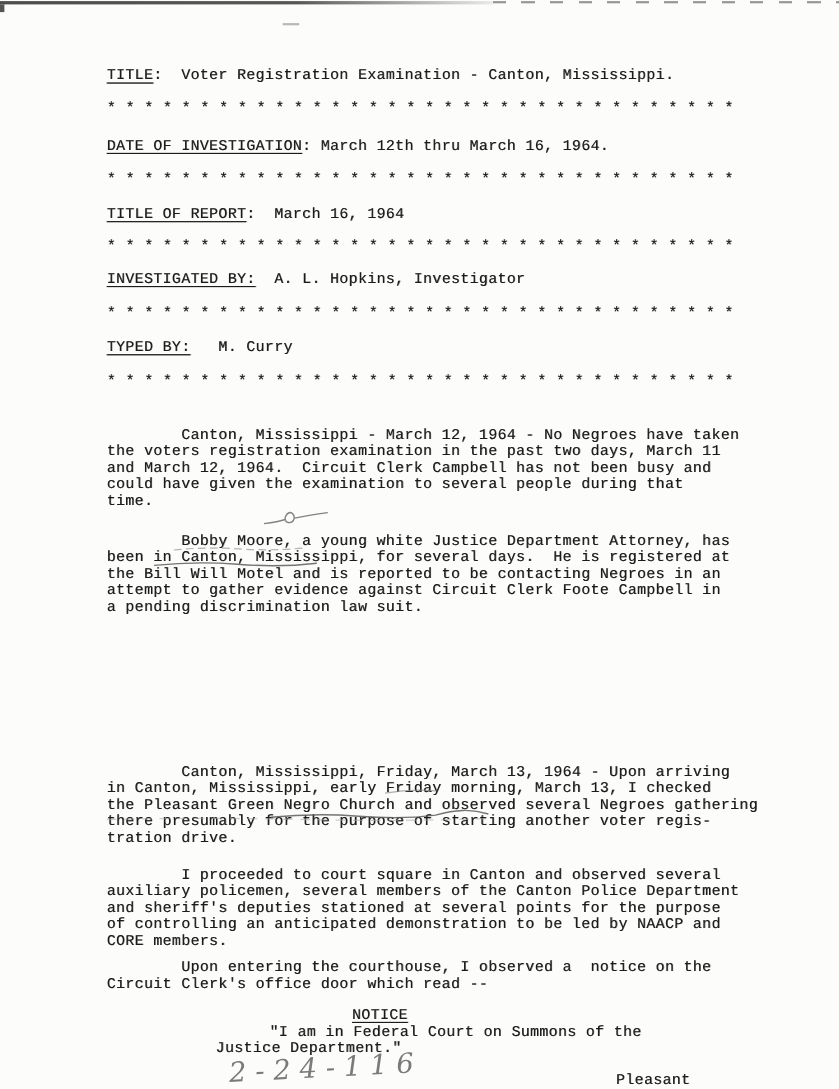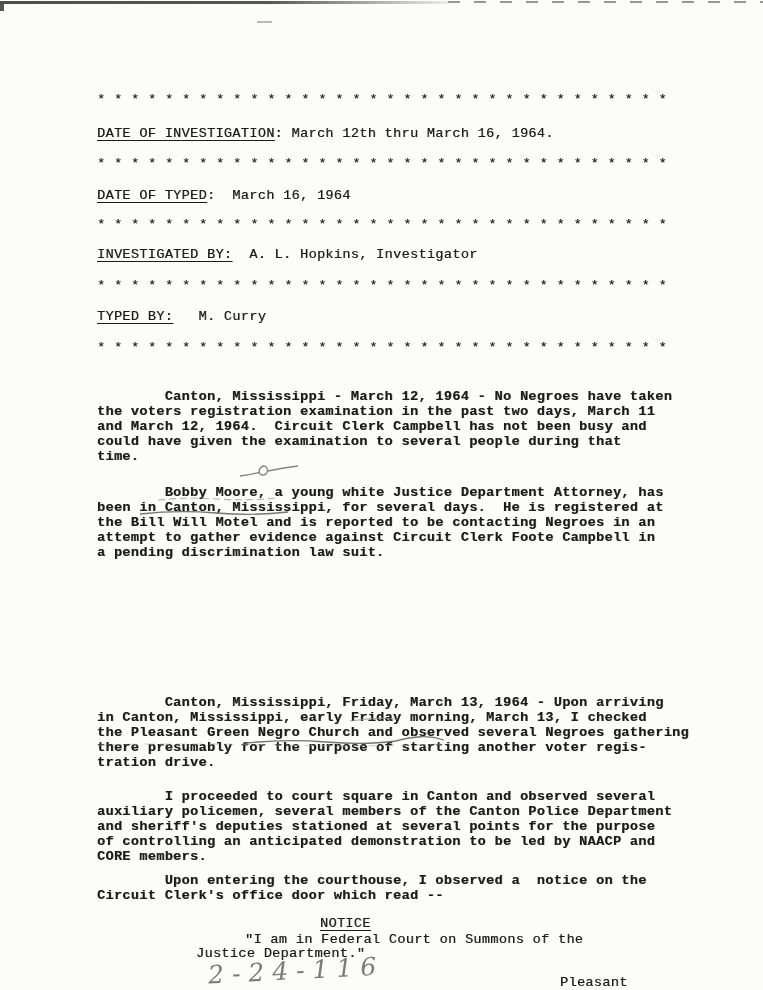--- a/index.html
+++ b/index.html
@@ -18,21 +18,21 @@
     letter-spacing:0.3px;
     line-height:15px;
     white-space:pre;
     text-shadow:0.5px 0 0 rgba(27,27,27,0.55);
   }
   .ul{
     text-decoration:underline;
     text-underline-offset:3px;
     text-decoration-thickness:1.2px;
   }
-  pre.tw{margin:0;font-family:inherit;font-weight:bold;}
+  pre.tw{margin:0;font-family:inherit;}
   .sep{letter-spacing:0.35px;}
   .hand{
     position:absolute;
     font-family:"DejaVu Serif",serif;
     font-style:italic;
     color:#7a7a78;
     transform:rotate(-3deg);
     text-shadow:none;
   }
   .scanline-solid{
@@ -56,26 +56,27 @@
 </head>
 <body>
 
 <div class="page">
 
   <div class="scanline-solid"></div>
   <div class="scanline-dash"></div>
   <div class="corner-dot"></div>
   <div class="stray-dash"></div>
 
+  <div class="tw" style="top:62px"><span class="ul">TITLE</span><span>:  </span><span>Voter Registration Examination - Canton, Mississippi.</span></div>
   <div class="tw sep" style="top:92px">* * * * * * * * * * * * * * * * * * * * * * * * * * * * * * * * * *</div>
 
   <div class="tw" style="top:126px"><span class="ul">DATE OF INVESTIGATION</span><span>: </span><span>March 12th thru March 16, 1964.</span></div>
   <div class="tw sep" style="top:156px">* * * * * * * * * * * * * * * * * * * * * * * * * * * * * * * * * *</div>
 
-  <div class="tw" style="top:188px"><span class="ul">DATE OF TYPED</span><span>:  </span><span>March 16, 1964</span></div>
+  <div class="tw" style="top:188px"><span class="ul">TITLE OF REPORT</span><span>:  </span><span>March 16, 1964</span></div>
   <div class="tw sep" style="top:217px">* * * * * * * * * * * * * * * * * * * * * * * * * * * * * * * * * *</div>
 
   <div class="tw" style="top:247px"><span class="ul">INVESTIGATED BY:</span><span>  </span><span>A. L. Hopkins, Investigator</span></div>
   <div class="tw sep" style="top:278px">* * * * * * * * * * * * * * * * * * * * * * * * * * * * * * * * * *</div>
 
   <div class="tw" style="top:309px"><span class="ul">TYPED BY:</span><span>   </span><span>M. Curry</span></div>
   <div class="tw sep" style="top:340px">* * * * * * * * * * * * * * * * * * * * * * * * * * * * * * * * * *</div>
 
   <pre class="tw" style="top:389px">        Canton, Mississippi - March 12, 1964 - No Negroes have taken
 the voters registration examination in the past two days, March 11

